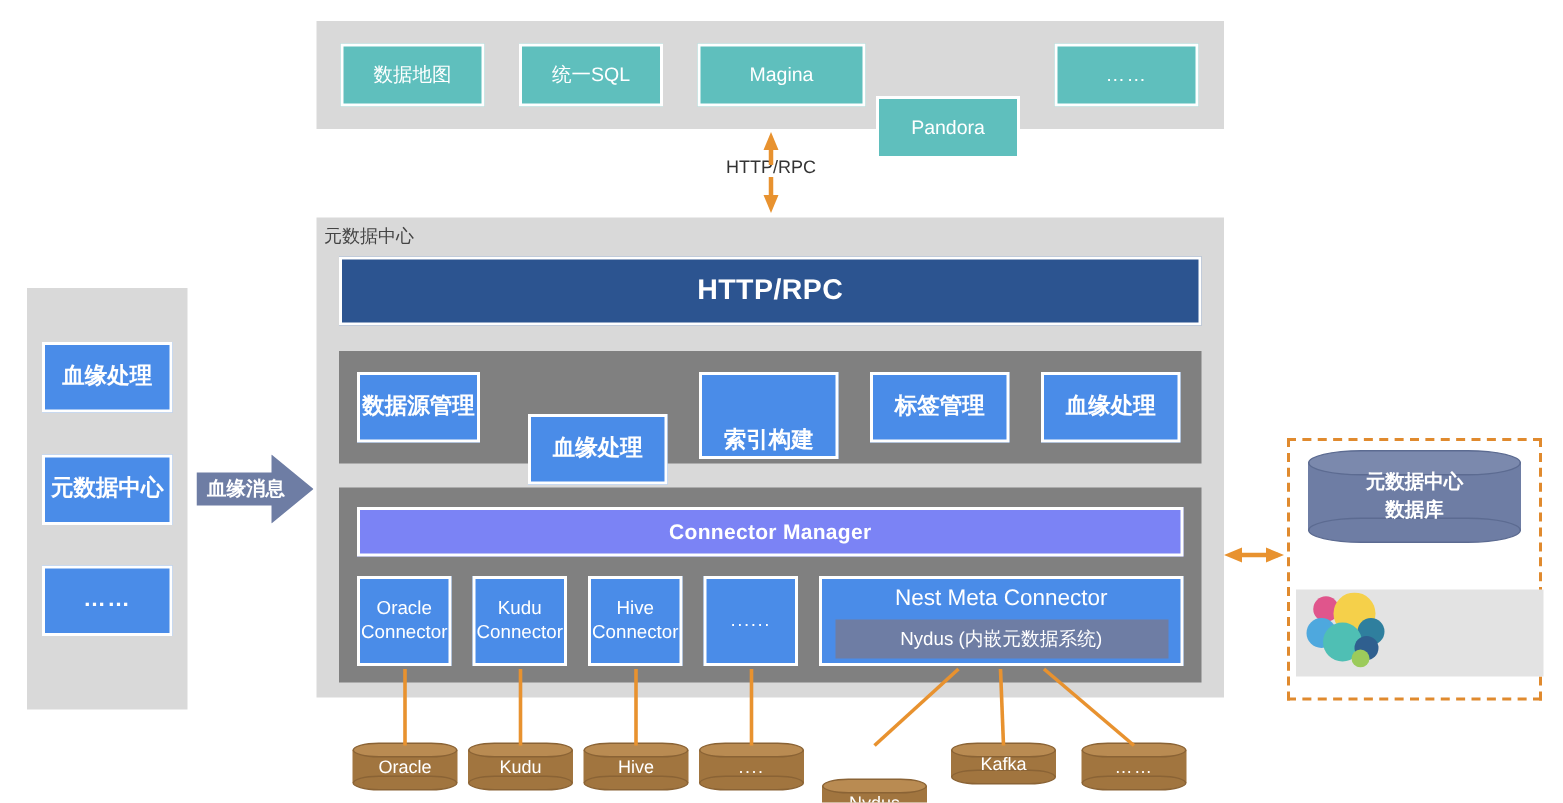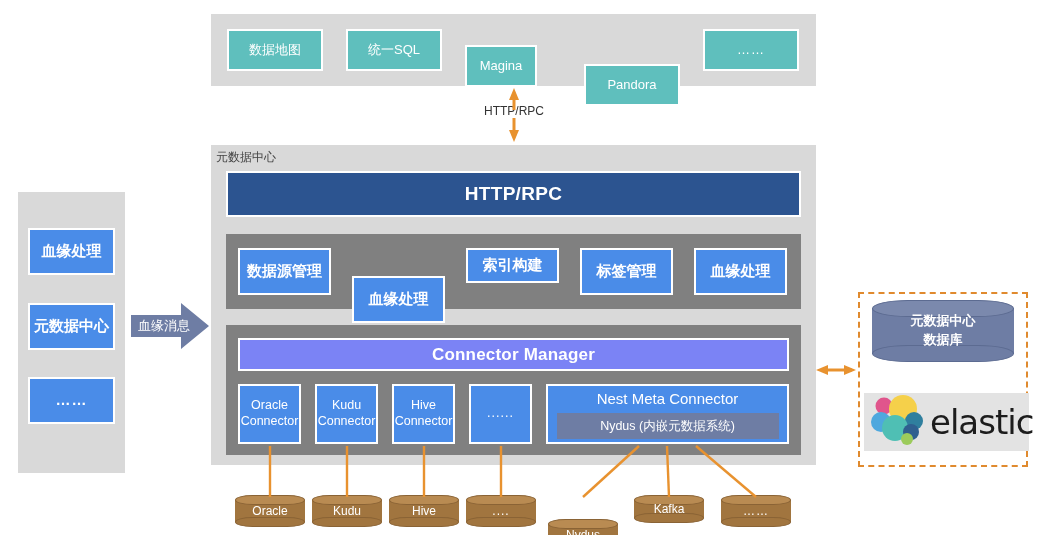--- a/index.html
+++ b/index.html
@@ -14,21 +14,21 @@
   .panel-gray{background:#d9d9d9;}
   .panel-darkgray{background:#808080;}
   .box{
     display:flex;align-items:center;justify-content:center;
     text-align:center;color:#ffffff;box-sizing:border-box;
     border:2px solid #ffffff;line-height:1.25;
   }
   .teal{background:#5fbfbd;font-size:13px;}
   .blue{background:#4a8ce8;}
   .darkblue{background:#2c5490;font-weight:bold;font-size:19px;letter-spacing:.3px;}
-  .purple{background:#7b83f5;font-weight:bold;font-size:17px;letter-spacing:.2px;}
+  .purple{background:#7b83f5;font-weight:bold;font-size:14px;letter-spacing:.2px;}
 
   .module{font-size:15px;font-weight:bold;}
   .conn{font-size:12.5px;}
   .dots{letter-spacing:1px;}
 
   
   .lbl{position:absolute;color:#444;font-size:12px;}
   .arrow-label{position:absolute;font-size:12px;color:#333;}
 
   
@@ -71,63 +71,63 @@
   
   .dashed{border:2px dashed #e08a2e;background:#ffffff;}
 
   
   .elastic-wrap{position:absolute;background:#e3e3e3;display:flex;align-items:center;}
   .elastic-word{font-size:34px;color:#1c1c1c;letter-spacing:-1px;font-family:"DejaVu Sans",sans-serif;}
 
   
   .lineage{position:absolute;}
   .lineage-txt{
-    position:absolute;color:#ffffff;font-weight:normal;font-size:13px;
+    position:absolute;color:#ffffff;font-weight:bold;font-size:13px;
     width:100%;text-align:center;top:50%;transform:translateY(-50%);left:-6px;z-index:3;
   }
 </style>
 </head>
 <body>
 
 <div class="abs panel-gray" style="left:211px;top:14px;width:605px;height:72px;"></div>
 
 <div class="abs box teal" style="left:227px;top:29px;width:96px;height:42px;">
   <span>数据地图</span>
 </div>
 <div class="abs box teal" style="left:346px;top:29px;width:96px;height:42px;">
   <span>统一SQL</span>
 </div>
-<div class="abs box teal" style="left:465px;top:29px;width:72px;height:42px;margin-top:16px;">
+<div class="abs box teal" style="left:465px;top:29px;width:112px;height:42px;">
   <span>Magina</span>
 </div>
 <div class="abs box teal" style="left:584px;top:29px;width:96px;height:42px;margin-top:35px;">
   <span>Pandora</span>
 </div>
 <div class="abs box teal dots" style="left:703px;top:29px;width:96px;height:42px;">
   <span>……</span>
 </div>
 
 <div class="arrow-label" style="left:476px;top:104px;width:76px;text-align:center;">HTTP/RPC</div>
 
 <div class="abs panel-gray" style="left:211px;top:145px;width:605px;height:320px;"></div>
 <div class="lbl" style="left:216px;top:149px;">元数据中心</div>
 
 <div class="abs box darkblue" style="left:226px;top:171px;width:575px;height:46px;">
   <span>HTTP/RPC</span>
 </div>
 
 <div class="abs panel-darkgray" style="left:226px;top:234px;width:575px;height:75px;"></div>
 
-<div class="abs box blue module" style="left:238px;top:248px;width:93px;height:47px;">
+<div class="abs box blue module" style="left:238px;top:248px;width:82px;height:47px;">
   <span>数据源管理</span>
 </div>
 <div class="abs box blue module" style="left:352px;top:248px;width:93px;height:47px;margin-top:28px;">
   <span>血缘处理</span>
 </div>
-<div class="abs box blue module" style="left:466px;top:248px;width:93px;height:35px;">
+<div class="abs box blue module" style="left:466px;top:248px;width:93px;height:58px;align-items:flex-end;">
   <span>索引构建</span>
 </div>
 <div class="abs box blue module" style="left:580px;top:248px;width:93px;height:47px;">
   <span>标签管理</span>
 </div>
 <div class="abs box blue module" style="left:694px;top:248px;width:93px;height:47px;">
   <span>血缘处理</span>
 </div>
 
 <div class="abs panel-darkgray" style="left:226px;top:325px;width:575px;height:130px;"></div>
@@ -194,21 +194,20 @@
     <svg width="56" height="50" viewBox="0 0 56 50">
       <circle cx="14" cy="11" r="8.5" fill="#e0558c"></circle>
       <circle cx="33" cy="14" r="14" fill="#f5d04a"></circle>
       <circle cx="11" cy="27" r="10" fill="#4ea8de"></circle>
       <circle cx="44" cy="26" r="9" fill="#2f7f9e"></circle>
       <circle cx="25" cy="33" r="13" fill="#4fbfb4"></circle>
       <circle cx="41" cy="37" r="8" fill="#2f5f8f"></circle>
       <circle cx="37" cy="44" r="6" fill="#9ccb5b"></circle>
     </svg>
   </span>
-  <span class="elastic-word" style="margin-left:4px;">elastic</span>
 </div>
 
 <div class="cyl" style="left:235px;top:495px;width:70px;height:32px;">
   <span class="body"></span>
     <span class="bot"></span>
     <span class="top"></span>
   <span class="txt">Oracle</span>
 </div>
 <div class="cyl" style="left:312px;top:495px;width:70px;height:32px;">
   <span class="body"></span>

